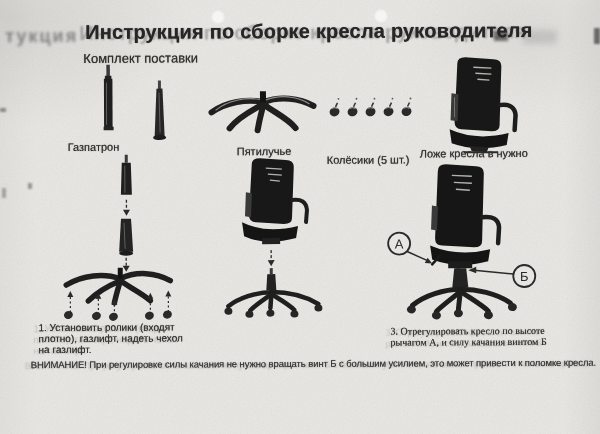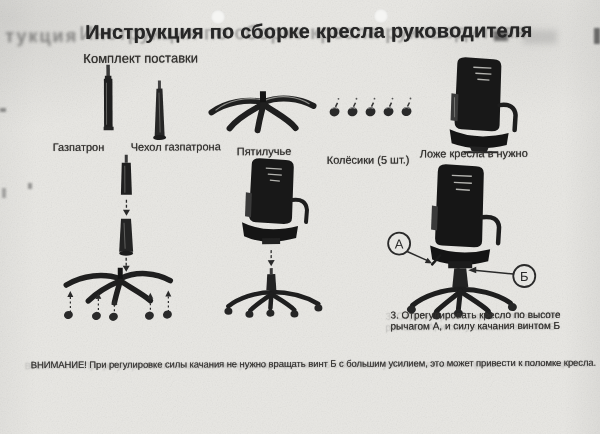--- a/index.html
+++ b/index.html
@@ -140,22 +140,21 @@
           <line x1="48" y1="26" x2="60" y2="27"></line>
       </g>
       <path d="M22,40 l7,1 -1,27 -7,-1 z" fill="#3a3a3a"></path>
       <line x1="25" y1="44" x2="25" y2="64" stroke="#9a9a96" stroke-width="1" opacity=".6"></line>
       <path d="M70,52 Q85,50 86,62 L85,77" stroke="#1d1d1d" stroke-width="4.5" fill="none" stroke-linecap="round"></path>
       <path d="M20,76 Q46,88 79,80 L77,92 Q46,99 22,90 Z" fill="#151515"></path>
       <path d="M40,93 L59,94 L57,99 L42,98 Z" fill="#222"></path>
       <line x1="34" y1="99" x2="68" y2="99" stroke="#2a2a2a" stroke-width="2"></line>
     </svg>
 
-    <div class="abs part-label ink" style="left:53px;top:140px;">Газпатрон</div>
-    <div class="abs part-label ink" style="left:131px;top:140px;">Чехол газпатрона</div>
+    <div class="abs part-label ink" style="left:68px;top:140px;">Газпатрон</div>
     <div class="abs part-label ink" style="left:237px;top:145px;">Пятилучье</div>
     <div class="abs part-label ink" style="left:327px;top:154px;">Колёсики (5 шт.)</div>
     <div class="abs part-label ink" style="left:420px;top:148px;">Ложе кресла в нужно</div>
 
     <svg class="abs" style="left:56px;top:154px;" width="130" height="166" viewBox="0 0 130 166">
       <rect x="69" y="0" width="3" height="8" fill="#3a3a3a"></rect>
       <polygon points="66,8 75,8 76,40 65,40" fill="#1f1f1f"></polygon>
       <line x1="69" y1="11" x2="69" y2="38" stroke="#9a9a96" stroke-width="1" opacity=".5"></line>
       <line x1="70.5" y1="45" x2="70.5" y2="55" stroke="#2a2a2a" stroke-width="1.3" stroke-dasharray="3,2"></line>
       <polygon points="67,55 74,55 70.5,61" fill="#2a2a2a"></polygon>
@@ -259,18 +258,19 @@
       <text x="11" y="89" text-anchor="middle" font-size="13" fill="#2a2a2a">А</text>
       <line x1="19" y1="92" x2="41" y2="102" stroke="#2a2a2a" stroke-width="1.5"></line>
       <polygon points="44,104 36.6,103.6 39.4,98.4" fill="#2a2a2a"></polygon>
 
       <circle cx="136" cy="117" r="11" fill="rgba(232,231,227,0.55)" stroke="#2a2a2a" stroke-width="1.8"></circle>
       <text x="136" y="122" text-anchor="middle" font-size="13" fill="#2a2a2a">Б</text>
       <line x1="125" y1="115" x2="86" y2="111" stroke="#2a2a2a" stroke-width="1.5"></line>
       <polygon points="80,111 88,107.5 88,114" fill="#2a2a2a"></polygon>
     </svg>
 
-    <div class="abs step-text" style="left:390px;top:310px;width:190px;">3. Отрегулировать кресло по высоте рычагом А, и силу качания винтом Б</div>
+    <div class="abs step-text" style="left:38px;top:321px;width:158px;">1. Установить ролики (входят плотно), газлифт, надеть чехол на газлифт.</div>
+    <div class="abs step-text" style="left:390px;top:326px;width:190px;font-family:Liberation Serif, serif;">3. Отрегулировать кресло по высоте рычагом А, и силу качания винтом Б</div>
 
     <div class="abs warning">ВНИМАНИЕ!  При регулировке силы качания не нужно вращать винт Б с большим усилием, это может привести к поломке кресла.</div>
 
   </div>
 </div>
 
 </body></html>

